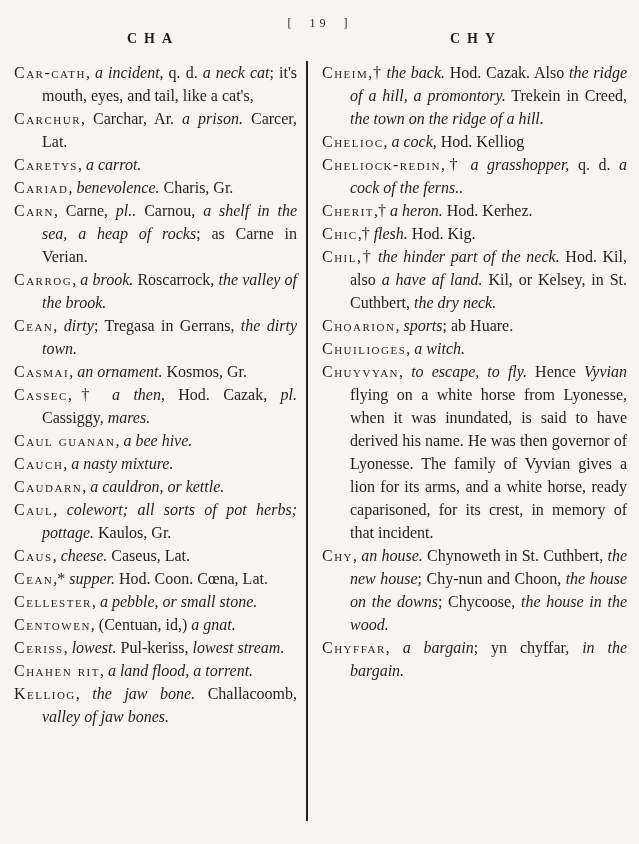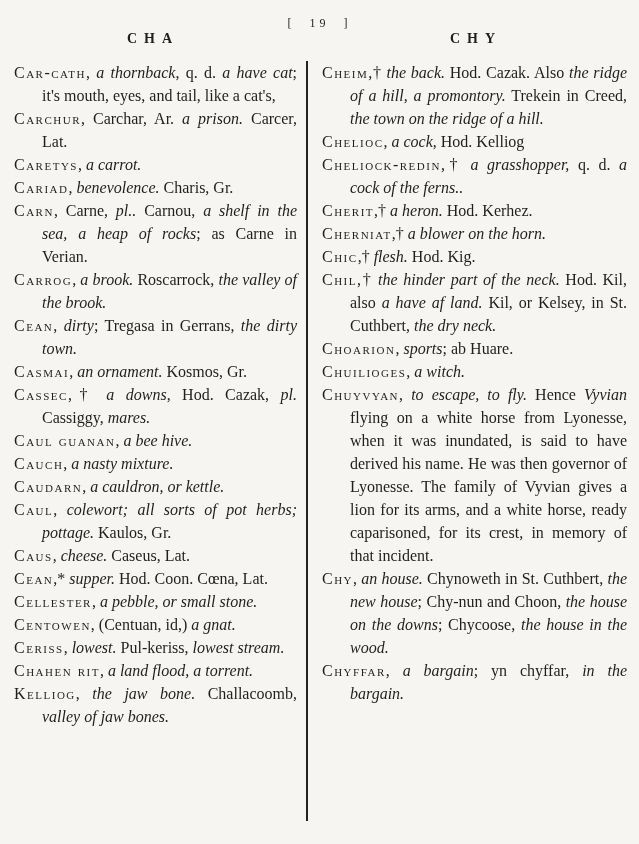--- a/index.html
+++ b/index.html
@@ -68,48 +68,47 @@
 <body>
 
 <div class="page">
   <div class="page-head">
     <div class="running-head left">CHA</div>
     <div class="page-number">[  19  ]</div>
     <div class="running-head right">CHY</div>
   </div>
   <div class="columns">
     <div class="col col-left" id="col-left">
-        <div class="entry"><span class="seg-hw">Car-cath</span><span class="seg-ro">, </span><span class="seg-it">a thornback</span><span class="seg-ro">, q. d. </span><span class="seg-it">a have cat</span><span class="seg-ro">; it's mouth, eyes, and tail, like a cat's,</span></div>
+        <div class="entry"><span class="seg-hw">Car-cath</span><span class="seg-ro">, </span><span class="seg-it">a incident</span><span class="seg-ro">, q. d. </span><span class="seg-it">a neck cat</span><span class="seg-ro">; it's mouth, eyes, and tail, like a cat's,</span></div>
         <div class="entry"><span class="seg-hw">Carchur</span><span class="seg-ro">, Carchar, Ar. </span><span class="seg-it">a prison.</span><span class="seg-ro"> Carcer, Lat.</span></div>
         <div class="entry"><span class="seg-hw">Caretys</span><span class="seg-ro">, </span><span class="seg-it">a carrot.</span></div>
         <div class="entry"><span class="seg-hw">Cariad</span><span class="seg-ro">, </span><span class="seg-it">benevolence.</span><span class="seg-ro"> Charis, Gr.</span></div>
         <div class="entry"><span class="seg-hw">Carn</span><span class="seg-ro">, Carne, </span><span class="seg-it">pl..</span><span class="seg-ro"> Carnou, </span><span class="seg-it">a shelf in the sea, a heap of rocks</span><span class="seg-ro">; as Carne in Verian.</span></div>
         <div class="entry"><span class="seg-hw">Carrog</span><span class="seg-ro">, </span><span class="seg-it">a brook.</span><span class="seg-ro"> Roscarrock, </span><span class="seg-it">the valley of the brook.</span></div>
         <div class="entry"><span class="seg-hw">Cean</span><span class="seg-ro">, </span><span class="seg-it">dirty</span><span class="seg-ro">; Tregasa in Gerrans, </span><span class="seg-it">the dirty town.</span></div>
         <div class="entry"><span class="seg-hw">Casmai</span><span class="seg-ro">, </span><span class="seg-it">an ornament.</span><span class="seg-ro"> Kosmos, Gr.</span></div>
-        <div class="entry"><span class="seg-hw">Cassec</span><span class="seg-ro">,† </span><span class="seg-it">a downs</span><span class="seg-ro">, Hod. Cazak, </span><span class="seg-it">pl.</span><span class="seg-ro"> Cassiggy, </span><span class="seg-it">mares.</span></div>
+        <div class="entry"><span class="seg-hw">Cassec</span><span class="seg-ro">,† </span><span class="seg-it">a then</span><span class="seg-ro">, Hod. Cazak, </span><span class="seg-it">pl.</span><span class="seg-ro"> Cassiggy, </span><span class="seg-it">mares.</span></div>
         <div class="entry"><span class="seg-hw">Caul guanan</span><span class="seg-ro">, </span><span class="seg-it">a bee hive.</span></div>
         <div class="entry"><span class="seg-hw">Cauch</span><span class="seg-ro">, </span><span class="seg-it">a nasty mixture.</span></div>
         <div class="entry"><span class="seg-hw">Caudarn</span><span class="seg-ro">, </span><span class="seg-it">a cauldron, or kettle.</span></div>
         <div class="entry"><span class="seg-hw">Caul</span><span class="seg-ro">, </span><span class="seg-it">colewort; all sorts of pot herbs; pottage.</span><span class="seg-ro"> Kaulos, Gr.</span></div>
         <div class="entry"><span class="seg-hw">Caus</span><span class="seg-ro">, </span><span class="seg-it">cheese.</span><span class="seg-ro"> Caseus, Lat.</span></div>
         <div class="entry"><span class="seg-hw">Cean</span><span class="seg-ro">,* </span><span class="seg-it">supper.</span><span class="seg-ro"> Hod. Coon. Cœna, Lat.</span></div>
         <div class="entry"><span class="seg-hw">Cellester</span><span class="seg-ro">, </span><span class="seg-it">a pebble, or small stone.</span></div>
         <div class="entry"><span class="seg-hw">Centowen</span><span class="seg-ro">, (Centuan, id,) </span><span class="seg-it">a gnat.</span></div>
         <div class="entry"><span class="seg-hw">Ceriss</span><span class="seg-ro">, </span><span class="seg-it">lowest.</span><span class="seg-ro"> Pul-keriss, </span><span class="seg-it">lowest stream.</span></div>
         <div class="entry"><span class="seg-hw">Chahen rit</span><span class="seg-ro">, </span><span class="seg-it">a land flood, a torrent.</span></div>
         <div class="entry"><span class="seg-hw">Kelliog</span><span class="seg-ro">, </span><span class="seg-it">the jaw bone.</span><span class="seg-ro"> Challacoomb, </span><span class="seg-it">valley of jaw bones.</span></div>
       </div>
     <div class="divider"></div>
     <div class="col col-right" id="col-right">
         <div class="entry"><span class="seg-hw">Cheim</span><span class="seg-ro">,† </span><span class="seg-it">the back.</span><span class="seg-ro"> Hod. Cazak. Also </span><span class="seg-it">the ridge of a hill, a promontory.</span><span class="seg-ro"> Trekein in Creed, </span><span class="seg-it">the town on the ridge of a hill.</span></div>
         <div class="entry"><span class="seg-hw">Chelioc</span><span class="seg-ro">, </span><span class="seg-it">a cock</span><span class="seg-ro">, Hod. Kelliog</span></div>
         <div class="entry"><span class="seg-hw">Cheliock-redin</span><span class="seg-ro">,† </span><span class="seg-it">a grasshopper,</span><span class="seg-ro"> q. d. </span><span class="seg-it">a cock of the ferns..</span></div>
         <div class="entry"><span class="seg-hw">Cherit</span><span class="seg-ro">,† </span><span class="seg-it">a heron.</span><span class="seg-ro"> Hod. Kerhez.</span></div>
-        <div class="entry"><span class="seg-hw">Cherniat</span><span class="seg-ro">,† </span><span class="seg-it">a blower on the horn.</span></div>
         <div class="entry"><span class="seg-hw">Chic</span><span class="seg-ro">,† </span><span class="seg-it">flesh.</span><span class="seg-ro"> Hod. Kig.</span></div>
         <div class="entry"><span class="seg-hw">Chil</span><span class="seg-ro">,† </span><span class="seg-it">the hinder part of the neck.</span><span class="seg-ro"> Hod. Kil, also </span><span class="seg-it">a have af land.</span><span class="seg-ro"> Kil, or Kelsey, in St. Cuthbert, </span><span class="seg-it">the dry neck.</span></div>
         <div class="entry"><span class="seg-hw">Choarion</span><span class="seg-ro">, </span><span class="seg-it">sports</span><span class="seg-ro">; ab Huare.</span></div>
         <div class="entry"><span class="seg-hw">Chuilioges</span><span class="seg-ro">, </span><span class="seg-it">a witch.</span></div>
         <div class="entry"><span class="seg-hw">Chuyvyan</span><span class="seg-ro">, </span><span class="seg-it">to escape, to fly.</span><span class="seg-ro"> Hence </span><span class="seg-it">Vyvian</span><span class="seg-ro"> flying on a white horse from Lyonesse, when it was inundated, is said to have derived his name. He was then governor of Lyonesse. The family of Vyvian gives a lion for its arms, and a white horse, ready caparisoned, for its crest, in memory of that incident.</span></div>
         <div class="entry"><span class="seg-hw">Chy</span><span class="seg-ro">, </span><span class="seg-it">an house.</span><span class="seg-ro"> Chynoweth in St. Cuthbert, </span><span class="seg-it">the new house</span><span class="seg-ro">; Chy-nun and Choon, </span><span class="seg-it">the house on the downs</span><span class="seg-ro">; Chycoose, </span><span class="seg-it">the house in the wood.</span></div>
         <div class="entry"><span class="seg-hw">Chyffar</span><span class="seg-ro">, </span><span class="seg-it">a bargain</span><span class="seg-ro">; yn chyffar, </span><span class="seg-it">in the bargain.</span></div>
       </div>
   </div>
 </div>

